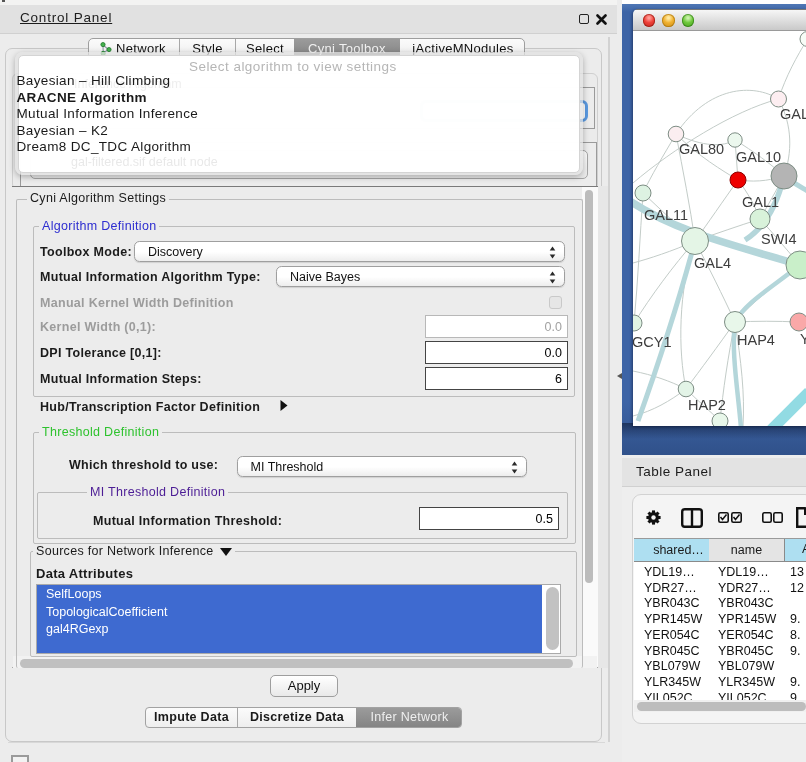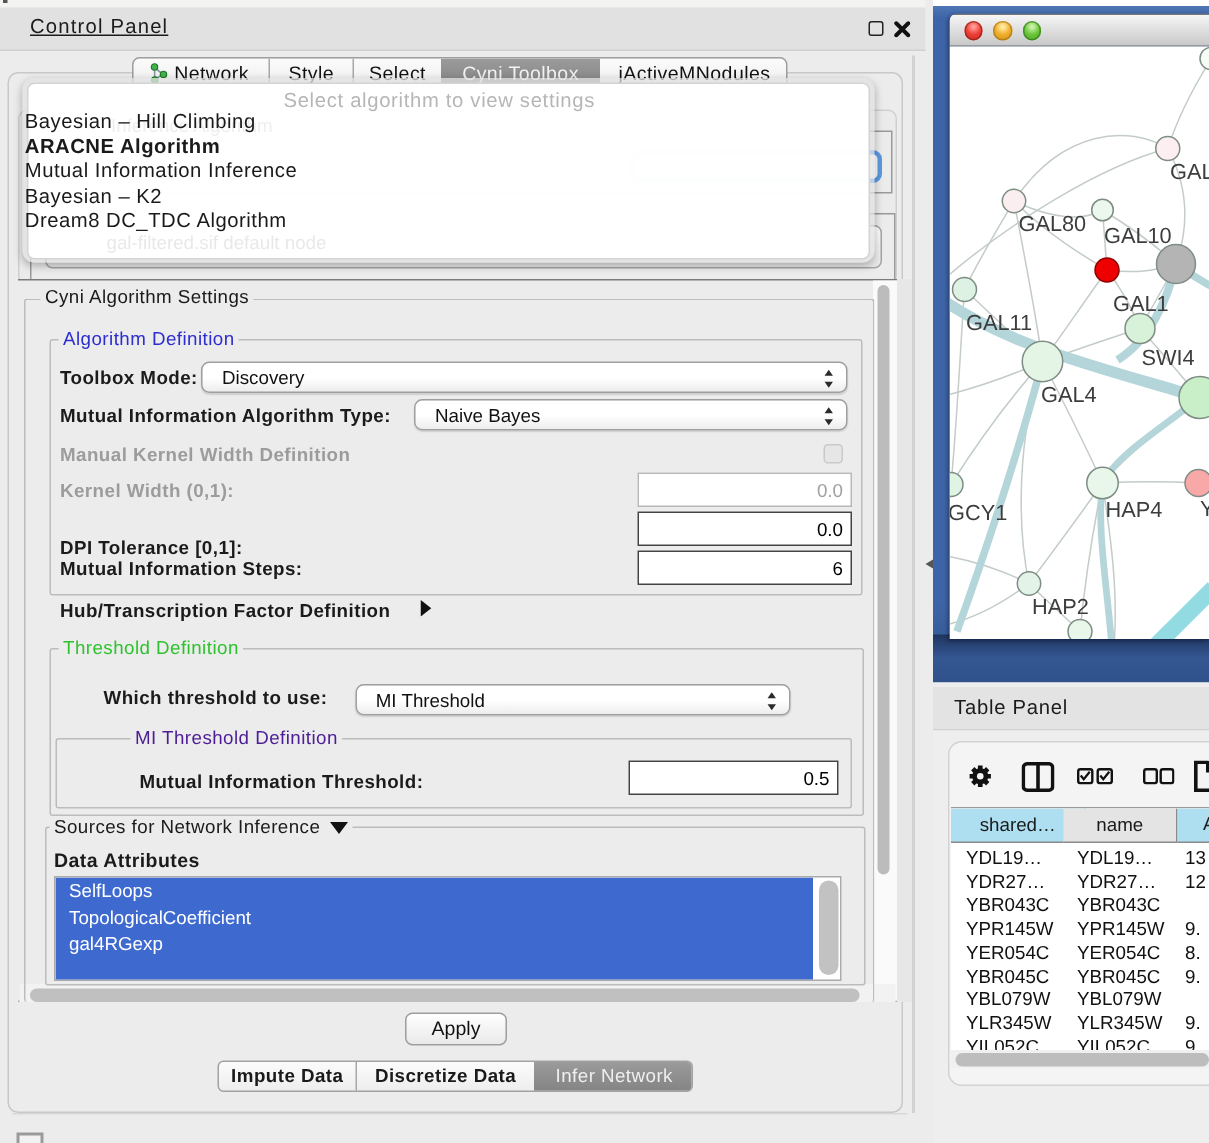--- a/index.html
+++ b/index.html
@@ -92,21 +92,21 @@
       <path d="M3.5 12.5 L6.3 8.5 H0.7 Z" fill="#2a2a2a"></path>
     </svg>
 </div>
 
 <div class="dlbl abs" style="left:40px;top:296px;">Manual Kernel Width Definition</div>
 <div class="abs" style="left:549px;top:296px;width:13px;height:13px;border:1px solid #c9c9c9;border-radius:3px;background:#e6e6e6;box-sizing:border-box;"></div>
 
 <div class="dlbl abs" style="left:40px;top:320px;">Kernel Width (0,1):</div>
 <div class="field" style="left:425px;top:315px;width:143px;border:1px solid #b8b8b8;color:#a2a2a2;">0.0</div>
 
-<div class="lbl abs" style="left:40px;top:358px;">DPI Tolerance [0,1]:</div>
+<div class="lbl abs" style="left:40px;top:346px;">DPI Tolerance [0,1]:</div>
 <div class="field" style="left:425px;top:340.5px;width:143px;border:1px solid #444;color:#000;">0.0</div>
 
 <div class="lbl abs" style="left:40px;top:372px;">Mutual Information Steps:</div>
 <div class="field" style="left:425px;top:366.5px;width:143px;border:1px solid #444;color:#000;">6</div>
 
 <div class="lbl abs" style="left:40px;top:400px;">Hub/Transcription Factor Definition</div>
 <svg class="abs" style="left:280px;top:400px;" width="8" height="11" viewBox="0 0 8 11">
     <path d="M0.5 0 L7.5 5.5 L0.5 11 Z" fill="#111"></path>
   </svg>
 

